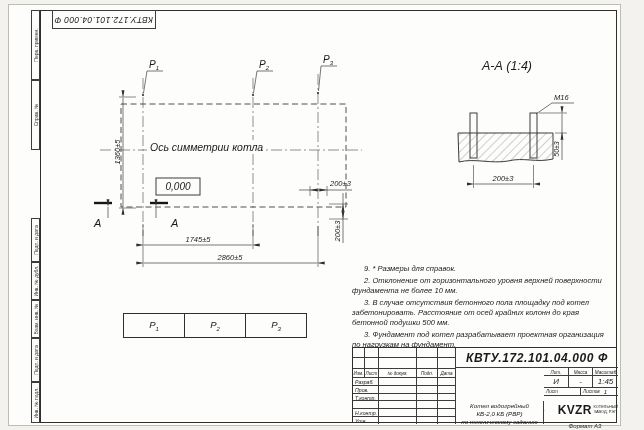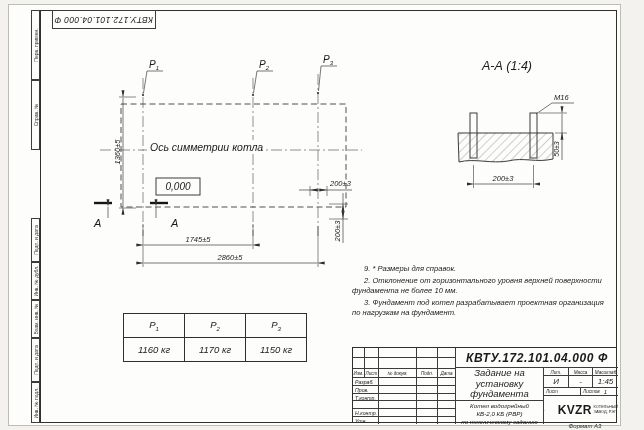--- a/index.html
+++ b/index.html
@@ -224,34 +224,30 @@
         <line class="ext" x1="533.5" y1="165" x2="533.5" y2="188"></line>
         <line class="dim" x1="474.5" y1="184" x2="532.5" y2="184" marker-start="url(#arr)" marker-end="url(#arr)"></line>
         <text x="503" y="181" text-anchor="middle" class="t it" font-size="7.5">200±3</text>
       </g>
     </g>
   </svg>
 
   <div class="notes">
     <p>9.  * Размеры для справок.</p>
     <p>2.  Отклонение от горизонтального уровня верхней поверхности фундамента не более 10 мм.</p>
+    <p>3.  В случае отсутствия бетонного пола площадку под котел забетонировать. Расстояние от осей крайних колонн до края бетонной подушки 500 мм.</p>
     <p>3.  Фундамент под котел разрабатывает проектная организация по нагрузкам на фундамент.</p>
   </div>
 
   <table class="load-table">
     <tbody>
     <tr>
       <td><span>P</span><sub>1</sub></td>
       <td><span>P</span><sub>2</sub></td>
       <td><span>P</span><sub>3</sub></td>
-    </tr>
-    <tr>
-      <td>1160 кг</td>
-      <td>1170 кг</td>
-      <td>1150 кг</td>
     </tr>
     </tbody>
   </table>
 
   <div class="tb">
 
     <div class="c" style="left:0;top:0;width:12px;height:10px"></div>
     <div class="c" style="left:12px;top:0;width:14px;height:10px"></div>
     <div class="c" style="left:26px;top:0;width:38px;height:10px"></div>
     <div class="c" style="left:64px;top:0;width:21px;height:10px"></div>
@@ -288,21 +284,20 @@
     <div class="c" style="left:26px;top:61px;width:38px;height:8px"></div>
     <div class="c" style="left:64px;top:61px;width:21px;height:8px"></div>
     <div class="c" style="left:85px;top:61px;width:18px;height:8px"></div>
     <div class="c lbl" style="left:0;top:69px;width:26px;height:7px;border-bottom:none">Утв.</div>
     <div class="c" style="left:26px;top:69px;width:38px;height:7px;border-bottom:none"></div>
     <div class="c" style="left:64px;top:69px;width:21px;height:7px;border-bottom:none"></div>
     <div class="c" style="left:85px;top:69px;width:18px;height:7px;border-bottom:none"></div>
 
     <div class="docnum">КВТУ.172.101.04.000 Ф</div>
 
-    <div class="tname">Задание на установку фундамента</div>
 
     <div class="tprod">
       <div>Котел водогрейный</div>
       <div>КВ-2,0 КБ (РВР)</div>
       <div>по техническому заданию</div>
     </div>
 
     <div class="c hd" style="left:191px;top:20px;width:25px;height:8px">Лит.</div>
     <div class="c hd" style="left:216px;top:20px;width:24px;height:8px">Масса</div>
     <div class="c hd" style="left:240px;top:20px;width:25px;height:8px;border-right:none">Масштаб</div>

